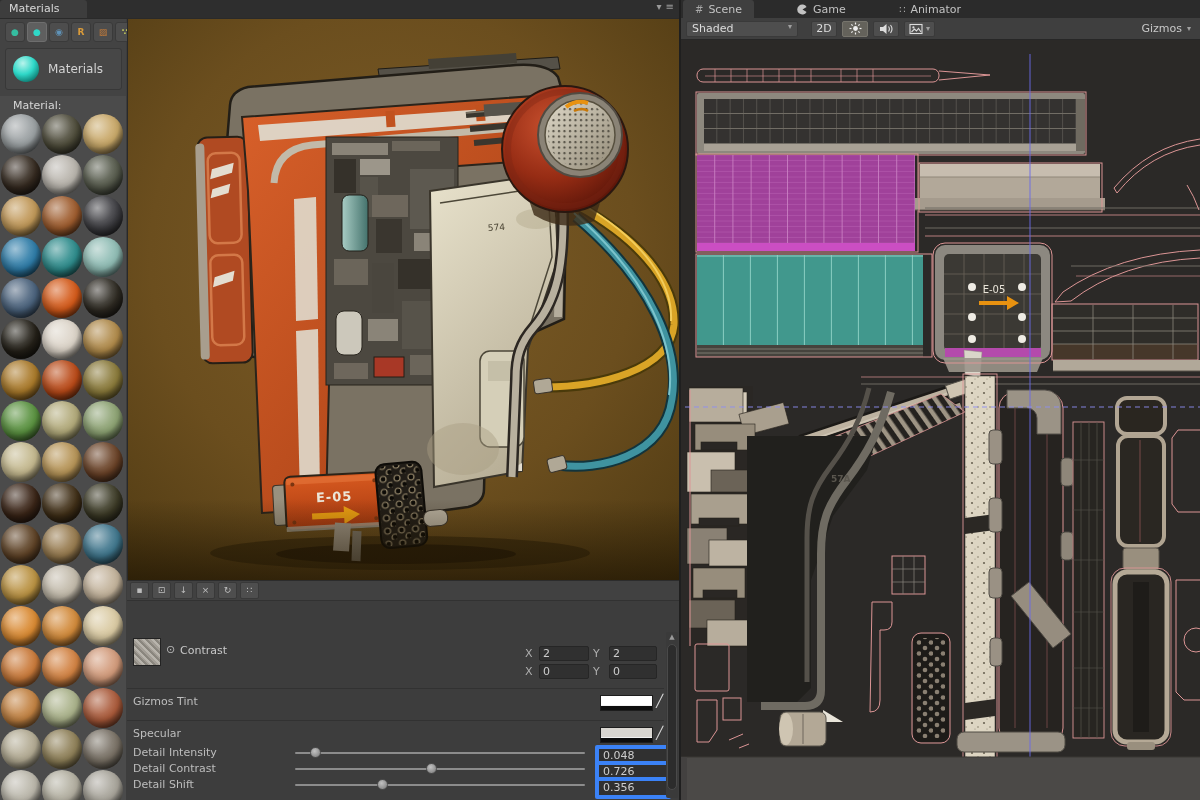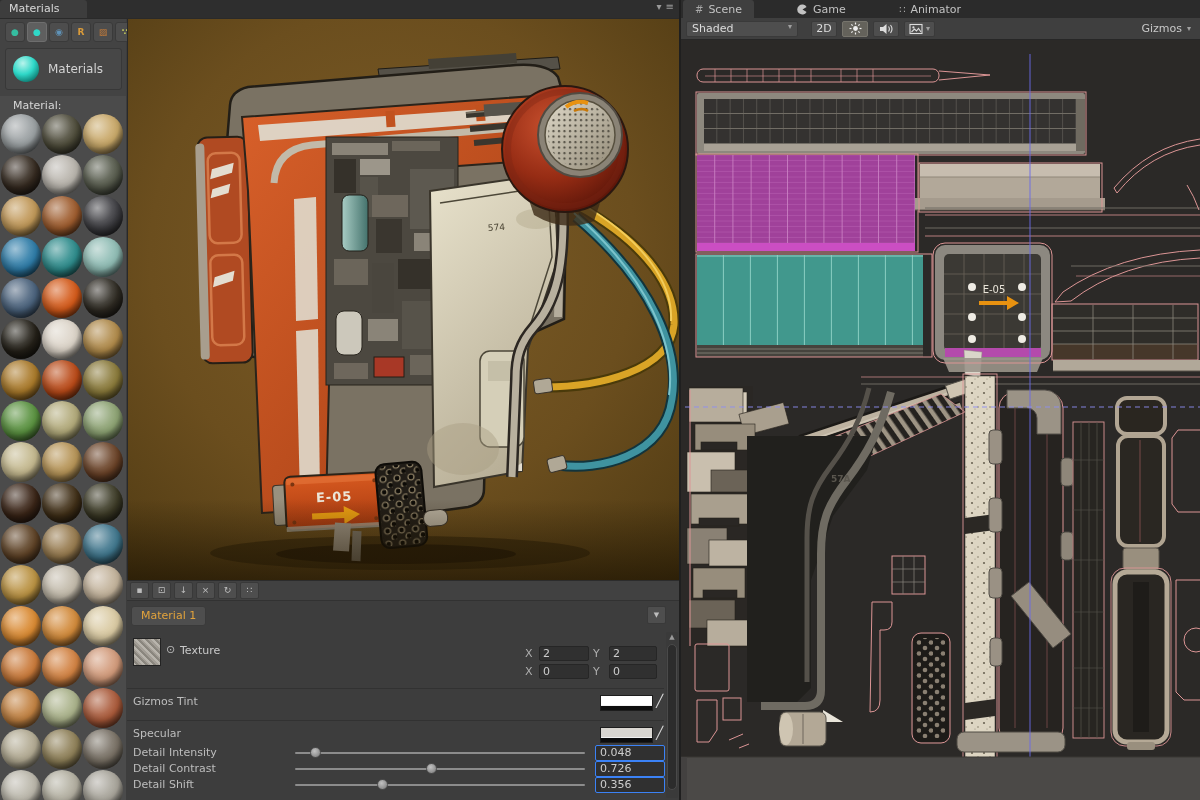--- a/index.html
+++ b/index.html
@@ -55,21 +55,21 @@
   .tfield{height:13px;background:#303030;border:1px solid #262626;border-radius:2px;color:#cdcdcd;padding:0 3px;line-height:13px;}
   .sep{position:absolute;left:0;width:537px;border-top:1px solid #323232;}
   .prow{position:absolute;left:0;width:537px;height:16px;}
   .prow .plabel{position:absolute;left:6px;top:1px;color:#bdbdbd;}
   .swatch{position:absolute;left:473px;top:1px;width:51px;height:14px;border:1px solid #1d1d1d;
         box-shadow:inset 0 -4px 0 #0d0d0d, inset 0 -5px 0 #f2f2f2;}
   .dropper{position:absolute;left:529px;top:0;color:#e0e0e0;font-size:12px;}
   .slider-track{position:absolute;left:168px;top:7px;width:290px;height:2px;background:#8c8c8c;border-radius:1px;}
   .slider-handle{position:absolute;top:-5px;width:11px;height:11px;border-radius:50%;
         background:radial-gradient(circle at 40% 35%,#c2c2c2,#8e8e8e 70%,#646464);border:1px solid #4e4e4e;box-sizing:border-box;}
-  .vbox{position:absolute;left:468px;top:0;width:60px;height:14px;background:#303030;border:1px solid #3b82f6;
+  .vbox{position:absolute;left:468px;top:0;width:60px;height:14px;background:#303030;border:4px solid #3b82f6;
         border-radius:2px;color:#cdcdcd;padding:0 4px;line-height:14px;}
   .scrollbar{position:absolute;left:666px;top:632px;width:12px;height:166px;background:#3a3a3a;border-radius:2px;}
   .sb-arrow{color:#9a9a9a;font-size:7px;text-align:center;line-height:11px;}
   .sb-thumb{position:absolute;left:1px;top:12px;width:10px;height:146px;background:#2c2c2c;border:1px solid #4a4a4a;
         border-radius:5px;box-sizing:border-box;}
 
   
   .divider{position:absolute;left:679px;top:0;width:2px;height:800px;background:#1f1f1f;}
   .right{position:absolute;left:681px;top:0;width:519px;height:800px;background:#2b2b2b;}
   .rtabbar{position:absolute;left:0;top:0;width:519px;height:18px;background:#2b2b2b;}
@@ -362,29 +362,25 @@
       <span id="mini-btns" style="display:flex;gap:3px">
           <div class="icon-btn">▪</div>
           <div class="icon-btn">⊡</div>
           <div class="icon-btn">↓</div>
           <div class="icon-btn">×</div>
         </span>
       <div class="icon-btn">↻</div>
       <div class="icon-btn">∷</div>
     </div>
 
-    <div class="mat-tab-row">
-      <div class="mat-tab">Material 1</div>
-      <div class="collapse-btn">▼</div>
-    </div>
 
     <div class="props">
       <div class="thumb"></div>
       <span class="picker">⊙</span>
-      <span class="tex-label">Texture</span>
+      <span class="tex-label">Contrast</span>
       <div class="tilegrid">
         <span>X</span>
         <span class="tfield">2</span>
         <span>Y</span>
         <span class="tfield">2</span>
         <span>X</span>
         <span class="tfield">0</span>
         <span>Y</span>
         <span class="tfield">0</span>
       </div>

